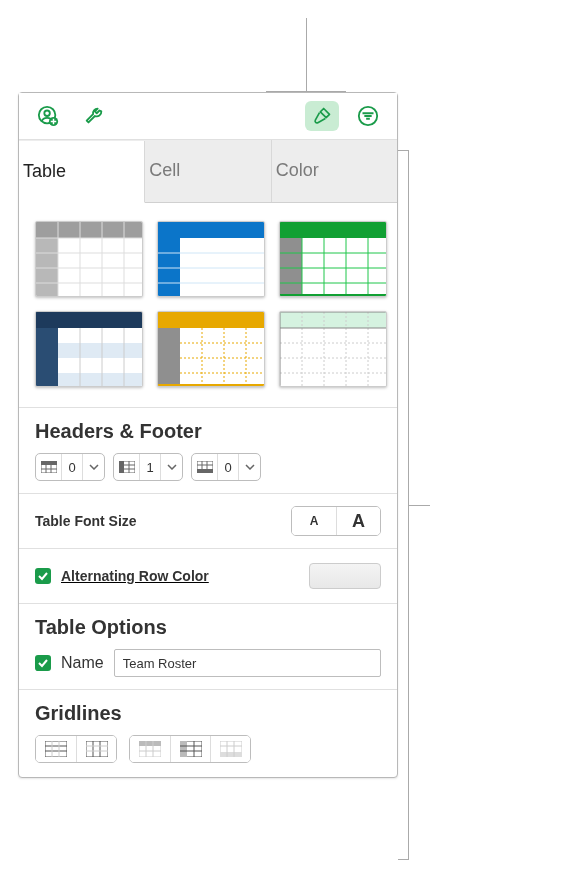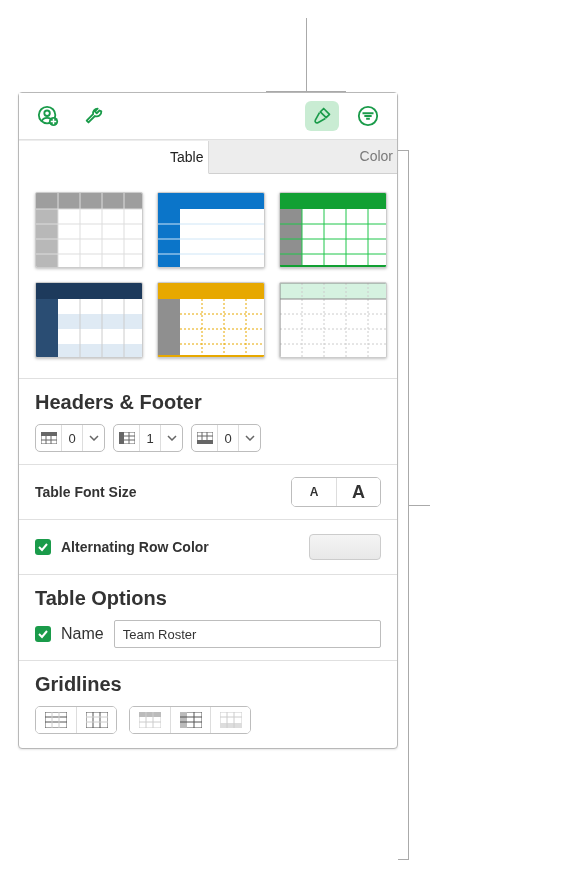--- a/index.html
+++ b/index.html
@@ -41,23 +41,23 @@
   .toolbar-btn.active {
     background: #c9ecd3;
   }
   .tabs {
     display: flex;
     background: #ededed;
     border-bottom: 1px solid #d0d0d0;
   }
   .tab {
     flex: 1;
-    text-align: right;
-    padding: 8px 4px;
-    font-size: 14px;
+    text-align: left;
+    padding: 20px 4px;
+    font-size: 18px;
     color: #7a7a7a;
     cursor: pointer;
     border-right: 1px solid #d8d8d8;
   }
   .tab:last-child { border-right: none; }
   .tab.active {
     background: #fff;
     color: #222;
     font-weight: 500;
     border-bottom: 1px solid #fff;
@@ -162,20 +162,21 @@
   }
   .seg-btn + .seg-btn {
     border-left: 1px solid #ddd;
   }
   .check-row {
     display: flex;
     align-items: center;
     gap: 10px;
     padding: 14px 16px;
     border-bottom: 1px solid #e0e0e0;
+    text-decoration: underline;
   }
   .checkbox {
     width: 16px;
     height: 16px;
     border-radius: 3px;
     background: #1a9b4a;
     display: flex;
     align-items: center;
     justify-content: center;
     cursor: pointer;
@@ -267,20 +268,21 @@
     <div class="toolbar-btn">
       <svg width="22" height="22" viewBox="0 0 24 24">
         <circle cx="12" cy="12" r="10" fill="none" stroke="#1a9b4a" stroke-width="2"></circle>
         <path d="M6 9h12M8 12h8M10 15h4" stroke="#1a9b4a" stroke-width="2"></path>
       </svg>
     </div>
   </div>
 
   <div class="tabs">
     <div class="tab active">Table</div>
+    <div class="tab">Cell</div>
     <div class="tab">Color</div>
   </div>
 
   <div class="styles-grid">
     <div class="style-thumb">
       <svg width="108" height="76" viewBox="0 0 108 76">
         <rect x="0" y="0" width="108" height="76" fill="#fff"></rect>
         <rect x="0" y="0" width="22" height="76" fill="#b8b8b8"></rect>
         <rect x="0" y="0" width="108" height="16" fill="#9e9e9e"></rect>
         <g stroke="#ddd">

